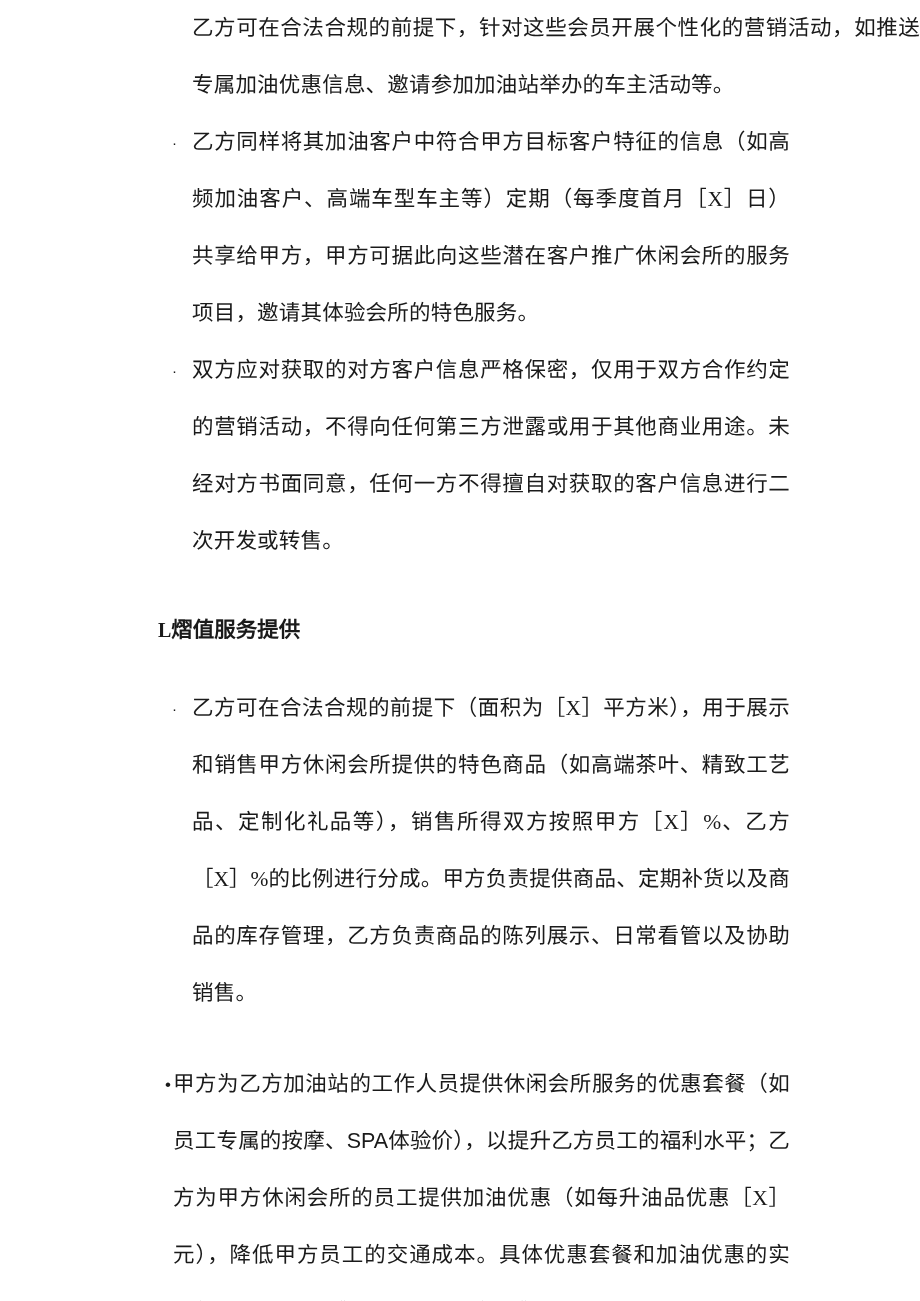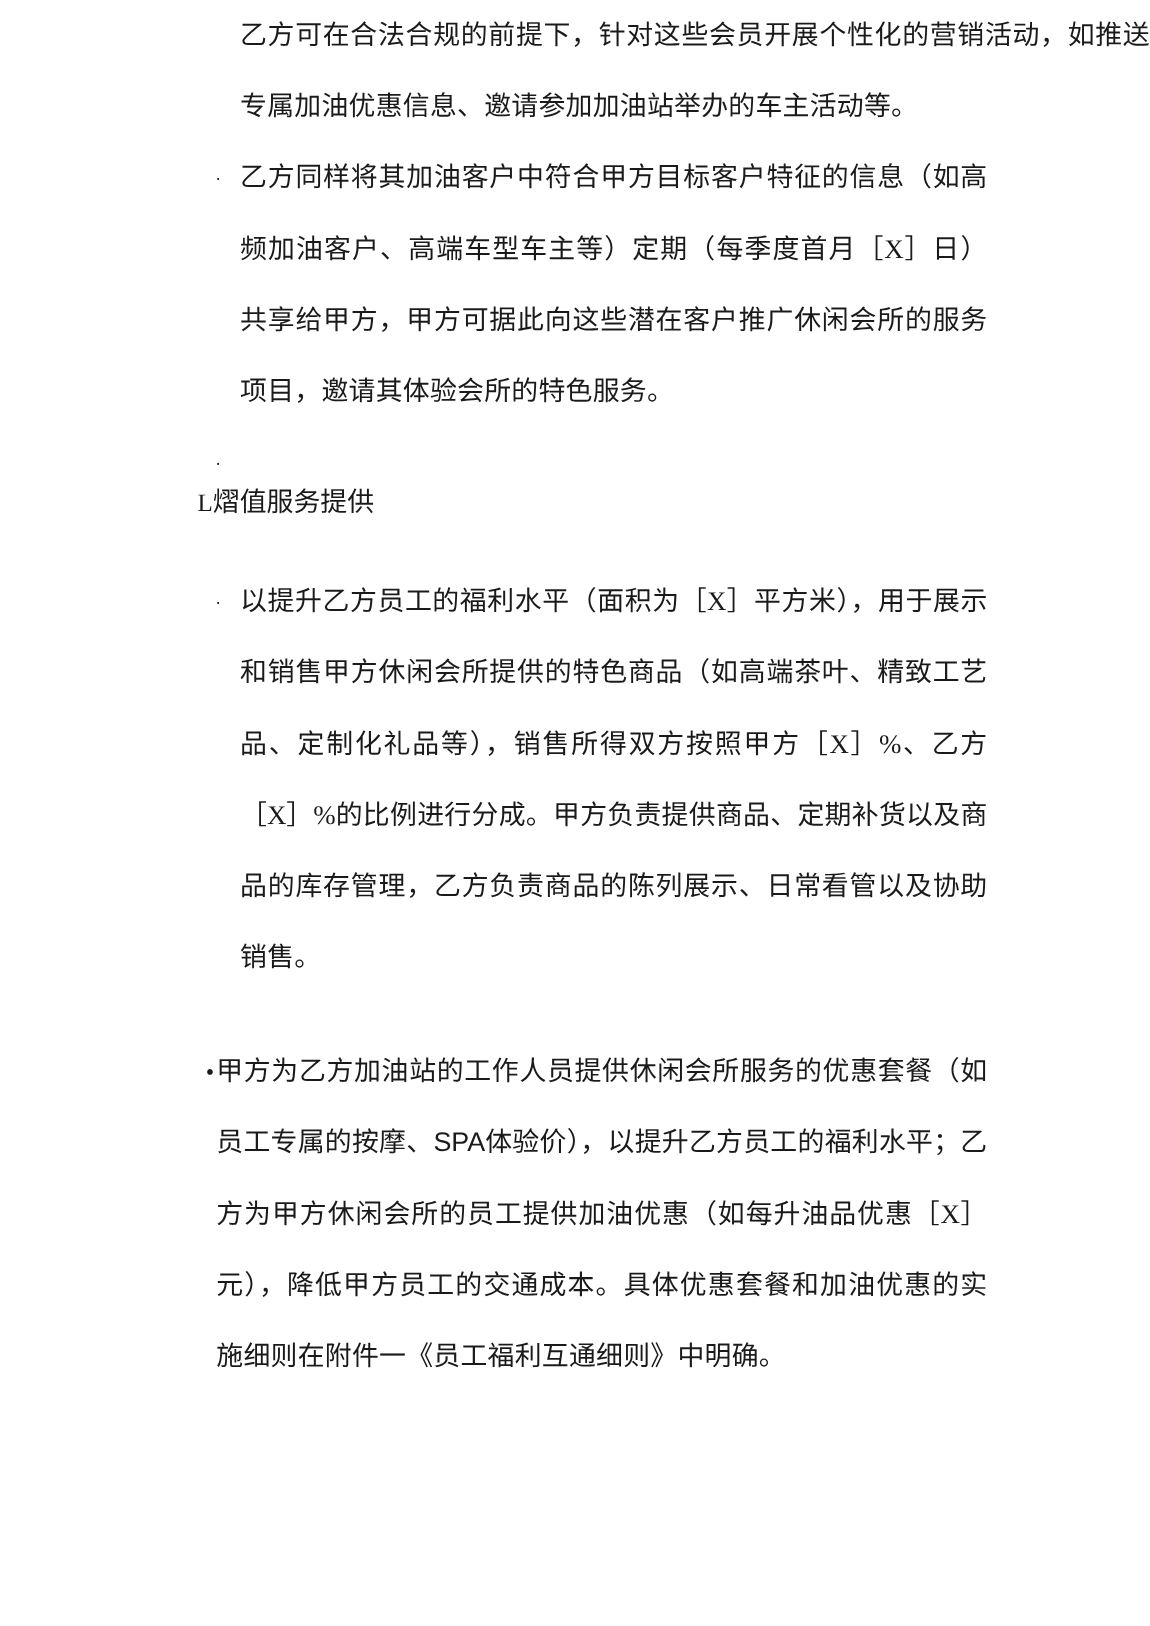--- a/index.html
+++ b/index.html
@@ -90,21 +90,21 @@
 
   
   .heading {
     margin: 0;
     margin-left: 158px;
     margin-right: 130px;
     padding-top: 40px;
     padding-bottom: 30px;
     font-size: 21.5px;
     line-height: 40px;
-    font-weight: 400;
+    font-weight: 700;
     color: #1a1a1a;
   }
 
   .heading .lead-char {
     font-family: "Liberation Serif", "DejaVu Serif", serif;
     font-size: 20px;
   }
 
   
   .serif-run {
@@ -124,29 +124,29 @@
 <div class="page">
   <div class="doc-body">
 
     <p class="para cont-item">乙方可在合法合规的前提下，针对这些会员开展个性化的营销活动，如推送专属加油优惠信息、邀请参加加油站举办的车主活动等。</p>
 
     <div class="para bullet-item">
       <span class="marker dot-small">·</span><span>乙方同样将其加油客户中符合甲方目标客户特征的信息（如高频加油客户、高端车型车主等）定期（每季度首月</span><span class="placeholder">［X］</span><span>日）共享给甲方，甲方可据此向这些潜在客户推广休闲会所的服务项目，邀请其体验会所的特色服务。</span>
     </div>
 
     <div class="para bullet-item">
-      <span class="marker dot-small">·</span>
+      <span class="marker dot-small">·</span><span>双方应对获取的对方客户信息严格保密，仅用于双方合作约定的营销活动，不得向任何第三方泄露或用于其他商业用途。未经对方书面同意，任何一方不得擅自对获取的客户信息进行二次开发或转售。</span>
     </div>
 
     <div class="heading">
       <span class="lead-char">L</span><span>熠值服务提供</span>
     </div>
 
     <div class="para bullet-item">
-      <span class="marker dot-small">·</span><span><span>以提升乙方员工的福利水平（面积为</span><span class="placeholder">［X］</span><span>平方米），用于展示和销售甲方休闲会所提供的特色商品（如高端茶叶、精致工艺品、定制化礼品等），销售所得双方按照甲方</span><span class="placeholder">［X］%</span><span>、乙方</span><span class="placeholder">［X］%</span><span>的比例进行分成。甲方负责提供商品、定期补货以及商品的库存管理，乙方负责商品的陈列展示、日常看管以及协助销售。</span></span>
+      <span class="marker dot-small">·</span><span><span>乙方可在合法合规的前提下（面积为</span><span class="placeholder">［X］</span><span>平方米），用于展示和销售甲方休闲会所提供的特色商品（如高端茶叶、精致工艺品、定制化礼品等），销售所得双方按照甲方</span><span class="placeholder">［X］%</span><span>、乙方</span><span class="placeholder">［X］%</span><span>的比例进行分成。甲方负责提供商品、定期补货以及商品的库存管理，乙方负责商品的陈列展示、日常看管以及协助销售。</span></span>
     </div>
 
     <div class="para bullet-item tight gap-section">
       <span class="marker">•</span><span><span>甲方为乙方加油站的工作人员提供休闲会所服务的优惠套餐（如员工专属的按摩、</span><span class="serif-run">SPA</span><span>体验价），以提升乙方员工的福利水平；乙方为甲方休闲会所的员工提供加油优惠（如每升油品优惠</span><span class="placeholder">［X］</span><span>元），降低甲方员工的交通成本。具体优惠套餐和加油优惠的实施细则在附件一《员工福利互通细则》中明确。</span></span>
     </div>
 
   </div>
 </div>
 
 </body></html>

